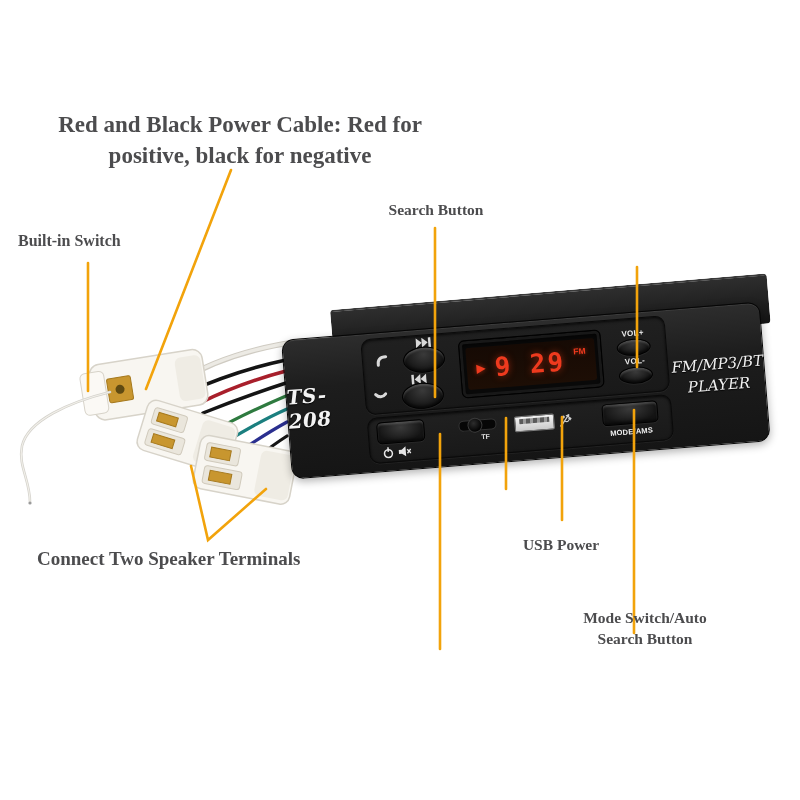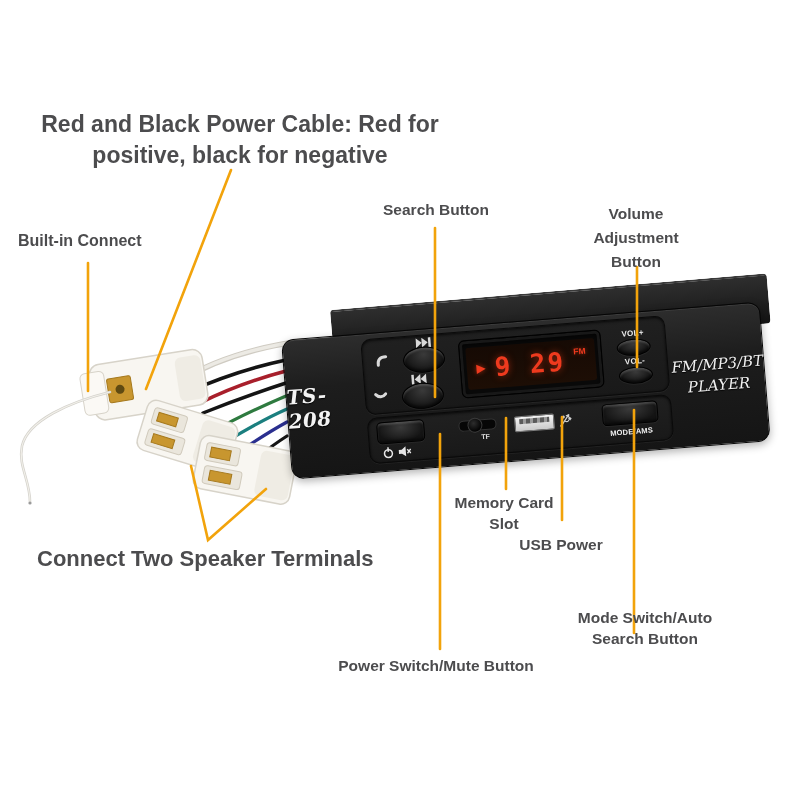--- a/index.html
+++ b/index.html
@@ -75,29 +75,29 @@
   .usb-pins{width:30px;height:5px;margin-top:2px;background:repeating-linear-gradient(90deg,#5a5a5a 0 4px,#9b9b9b 4px 7px);}
   .mode-wrap{margin-left:auto;width:66px;display:flex;flex-direction:column;align-items:center;}
   .btn-mode{width:54px;height:20px;border-radius:5px;}
   .mode-lbl{font-size:7.5px;font-weight:bold;color:#f0f0f0;margin-top:3px;letter-spacing:.2px;}
 
   .panel-right{flex:1;display:flex;align-items:center;justify-content:center;}
   .type-lbl{font-family:"DejaVu Serif",serif;font-style:italic;font-size:15px;color:#f1f1f1;
             text-align:center;line-height:1.4;text-shadow:0 1px 1px #000;}
 
   
-  .lbl{position:absolute;z-index:7;color:#4c4c4e;font-weight:bold;font-size:15.5px;line-height:21px;}
+  .lbl{position:absolute;z-index:7;color:#4c4c4e;font-weight:bold;font-size:15.5px;line-height:21px;font-family:Liberation Serif, serif;}
   .center{transform:translateX(-50%);text-align:center;}
   .lbl-title{left:240px;top:109px;font-size:23px;line-height:31px;white-space:nowrap;}
   .lbl-antenna{left:18px;top:230px;font-size:16px;}
   .lbl-search{left:436px;top:199px;}
   .lbl-volume{left:636px;top:202px;line-height:24px;}
   .lbl-memory{left:504px;top:492px;}
   .lbl-usb{left:561px;top:534px;}
-  .lbl-speakers{left:37px;top:544px;font-size:22px;line-height:30px;white-space:nowrap;}
+  .lbl-speakers{left:37px;top:544px;font-size:19px;line-height:30px;white-space:nowrap;}
   .lbl-power{left:436px;top:655px;}
   .lbl-mode{left:645px;top:607px;}
 </style>
 </head>
 <body>
 
 <div class="stage">
 
   <svg class="art" viewBox="0 0 800 800">
     <g fill="none" stroke-linecap="round">
@@ -249,22 +249,19 @@
       <line x1="637" y1="267" x2="637" y2="367"></line>
       <line x1="506" y1="418" x2="506" y2="489"></line>
       <line x1="562" y1="417" x2="562" y2="520"></line>
       <line x1="440" y1="434" x2="440" y2="649"></line>
       <line x1="634" y1="410" x2="634" y2="633"></line>
       <path d="M191,466 L208,540 L266,489"></path>
     </g>
   </svg>
 
   <div class="lbl lbl-title center">Red and Black Power Cable: Red for<br>positive, black for negative</div>
-  <div class="lbl lbl-antenna">Built-in Connect</div>
+  <div class="lbl lbl-antenna">Built-in Switch</div>
   <div class="lbl lbl-search center">Search Button</div>
-  <div class="lbl lbl-volume center">Volume<br>Adjustment<br>Button</div>
-  <div class="lbl lbl-memory center">Memory Card<br>Slot</div>
   <div class="lbl lbl-usb center">USB Power</div>
   <div class="lbl lbl-speakers">Connect Two Speaker Terminals</div>
-  <div class="lbl lbl-power center">Power Switch/Mute Button</div>
   <div class="lbl lbl-mode center">Mode Switch/Auto<br>Search Button</div>
 
 </div>
 
 </body></html>

